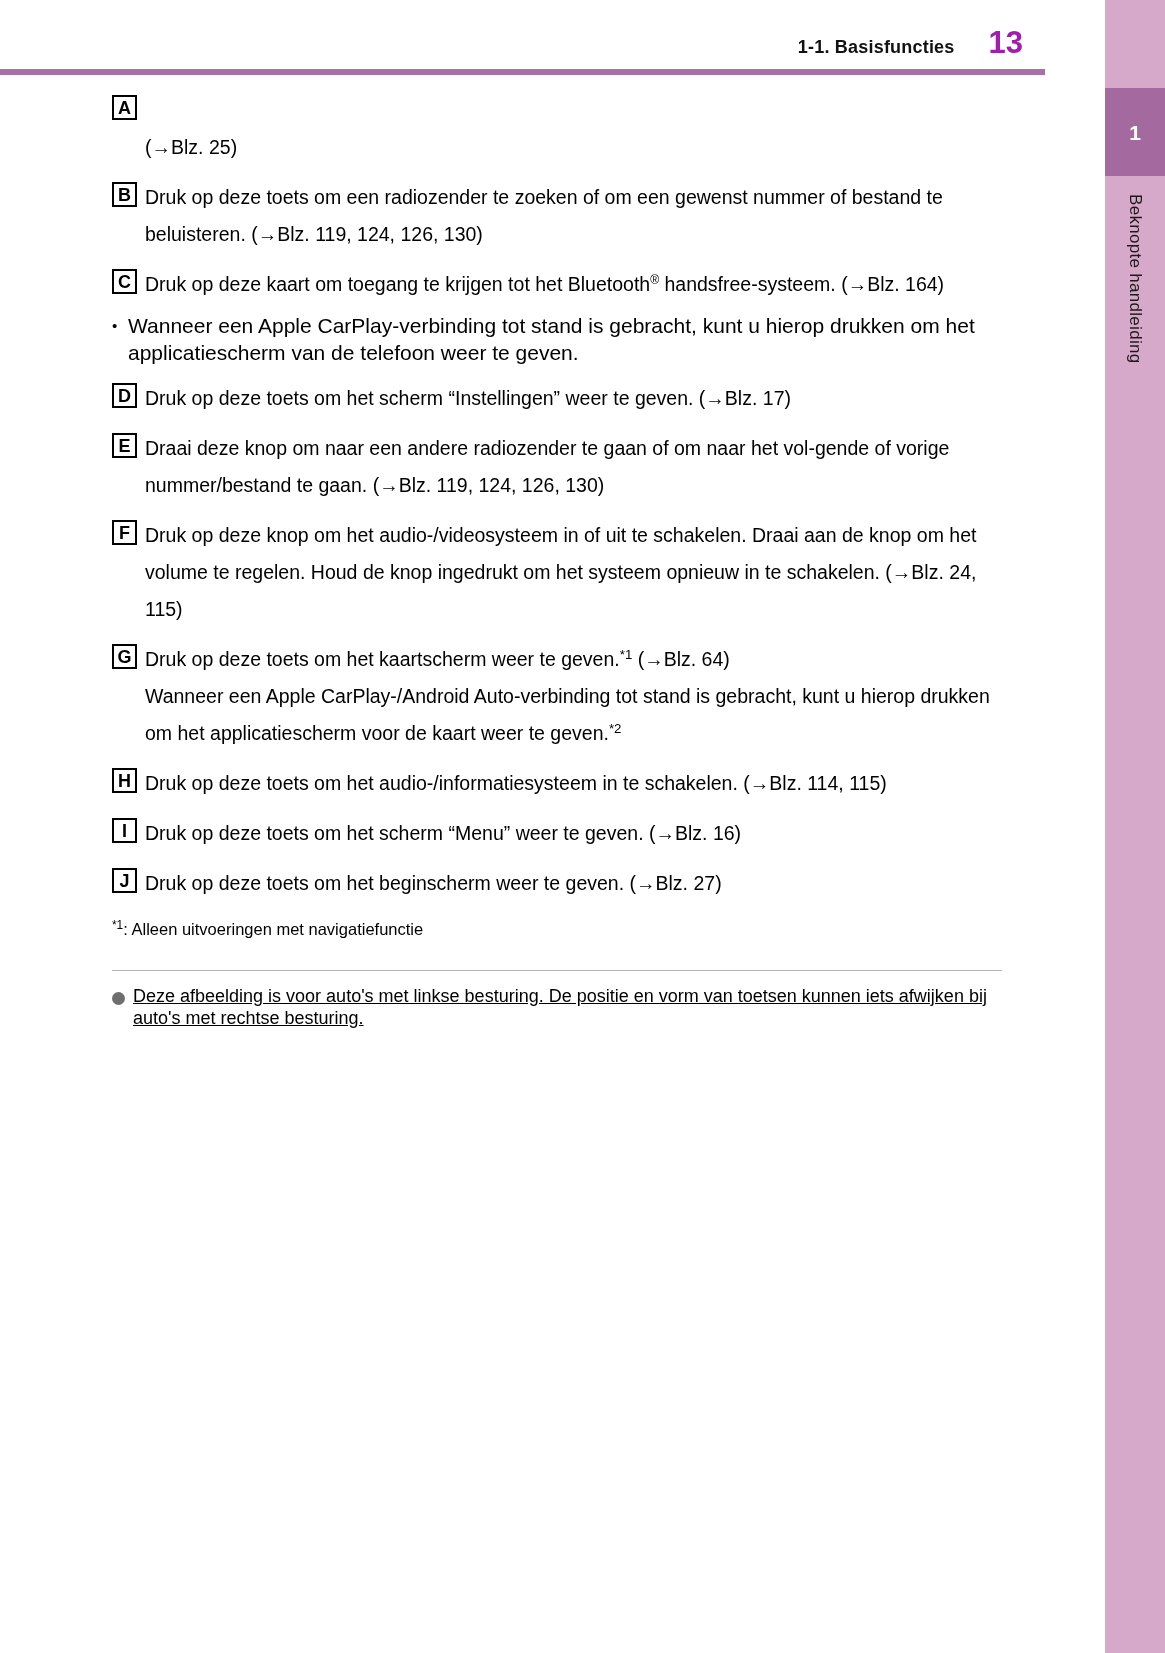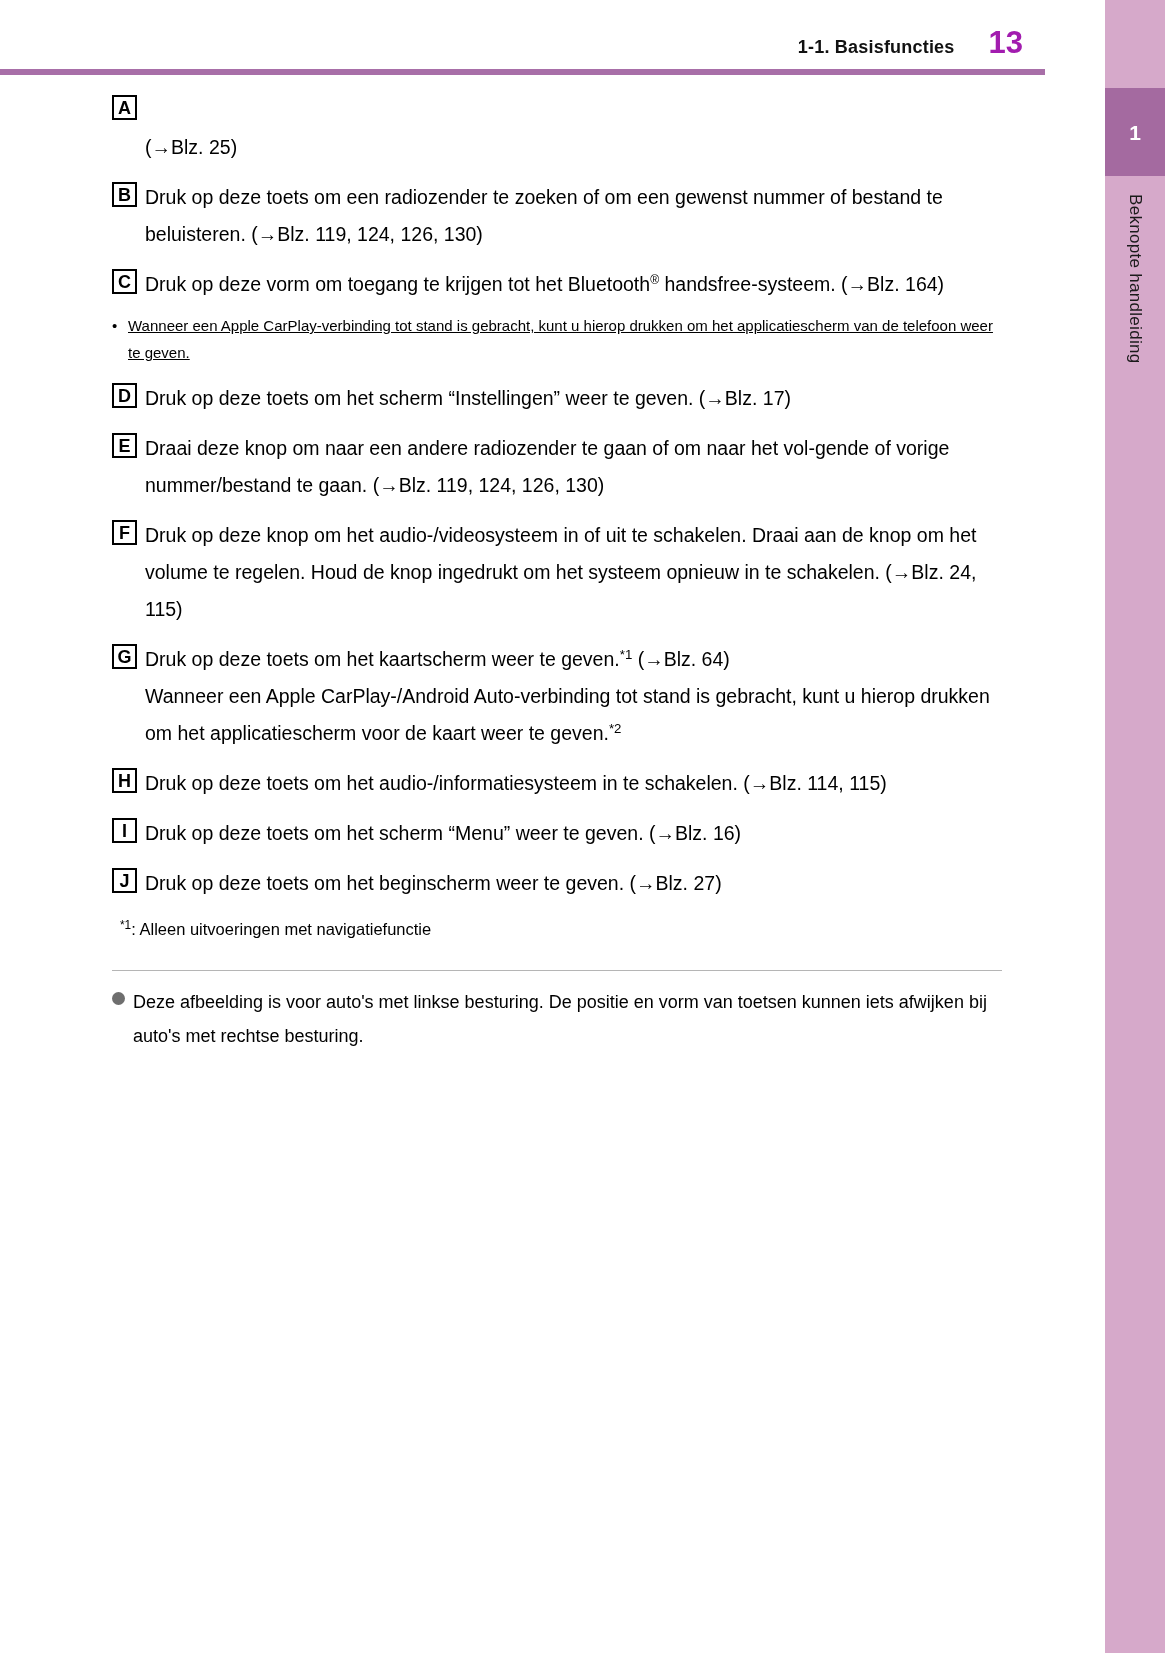--- a/index.html
+++ b/index.html
@@ -151,29 +151,28 @@
   }
   .subbullet-dot {
     flex: 0 0 auto;
     width: 16px;
     font-size: 15px;
     line-height: 27px;
     text-align: left;
   }
   .subbullet-text {
     flex: 1 1 auto;
-    font-size: 15px;
+    font-size: 21px;
     line-height: 27px;
-    text-decoration: underline;
   }
 
   .footnote {
     font-size: 16.5px;
     line-height: 28px;
-    margin-left: 8px;
+    margin-left: 0;
   }
   .footnote sup {
     font-size: 0.72em;
     vertical-align: super;
     line-height: 0;
   }
 
   .divider {
     margin: 27px 0 0 0;
     border: 0;
@@ -190,21 +189,22 @@
     flex: 0 0 auto;
     width: 13px;
     height: 13px;
     border-radius: 50%;
     background: #6e6e6e;
     margin: 7px 8px 0 0;
   }
   .note-text {
     flex: 1 1 auto;
     font-size: 18px;
-    line-height: 34px;
+    line-height: 22px;
+    text-decoration: underline;
   }
 
   sup.fn {
     font-size: 0.68em;
     vertical-align: super;
     line-height: 0;
   }
   sup.reg {
     font-size: 0.62em;
     vertical-align: super;
@@ -240,21 +240,21 @@
     <span class="entry-text"><br>(<span class="arrow">→</span><span>Blz. 25</span>)</span>
   </div>
 
   <div class="entry">
     <span class="entry-letter">B</span>
     <span class="entry-text"><span>Druk op deze toets om een radiozender te zoeken of om een gewenst nummer of bestand te beluisteren. (</span><span class="arrow">→</span><span>Blz. 119, 124, 126, 130)</span></span>
   </div>
 
   <div class="entry">
     <span class="entry-letter">C</span>
-    <span class="entry-text"><span>Druk op deze vorm om toegang te krijgen tot het Bluetooth</span><sup class="reg">®</sup><span> handsfree-systeem. (</span><span class="arrow">→</span><span>Blz. 164)</span></span>
+    <span class="entry-text"><span>Druk op deze kaart om toegang te krijgen tot het Bluetooth</span><sup class="reg">®</sup><span> handsfree-systeem. (</span><span class="arrow">→</span><span>Blz. 164)</span></span>
   </div>
 
   <div class="subbullet">
     <span class="subbullet-dot">•</span>
     <span class="subbullet-text">Wanneer een Apple CarPlay-verbinding tot stand is gebracht, kunt u hierop drukken om het applicatiescherm van de telefoon weer te geven.</span>
   </div>
 
   <div class="entry">
     <span class="entry-letter">D</span>
     <span class="entry-text"><span>Druk op deze toets om het scherm “Instellingen” weer te geven. (</span><span class="arrow">→</span><span>Blz. 17)</span></span>

